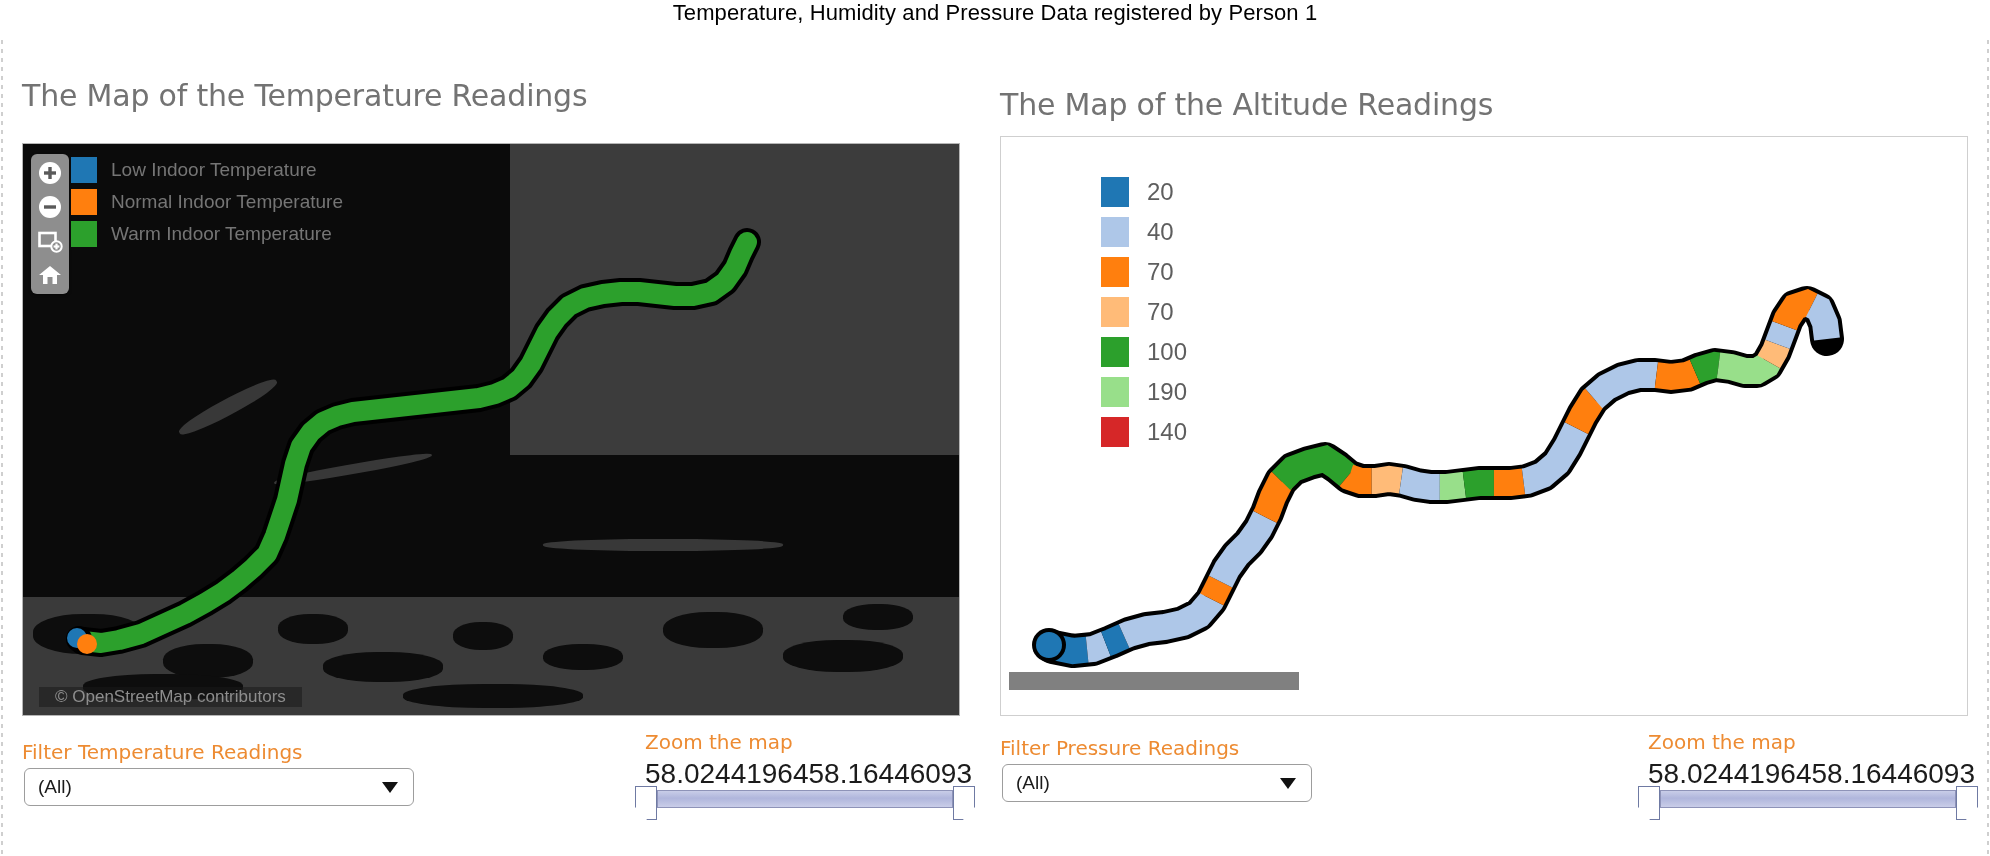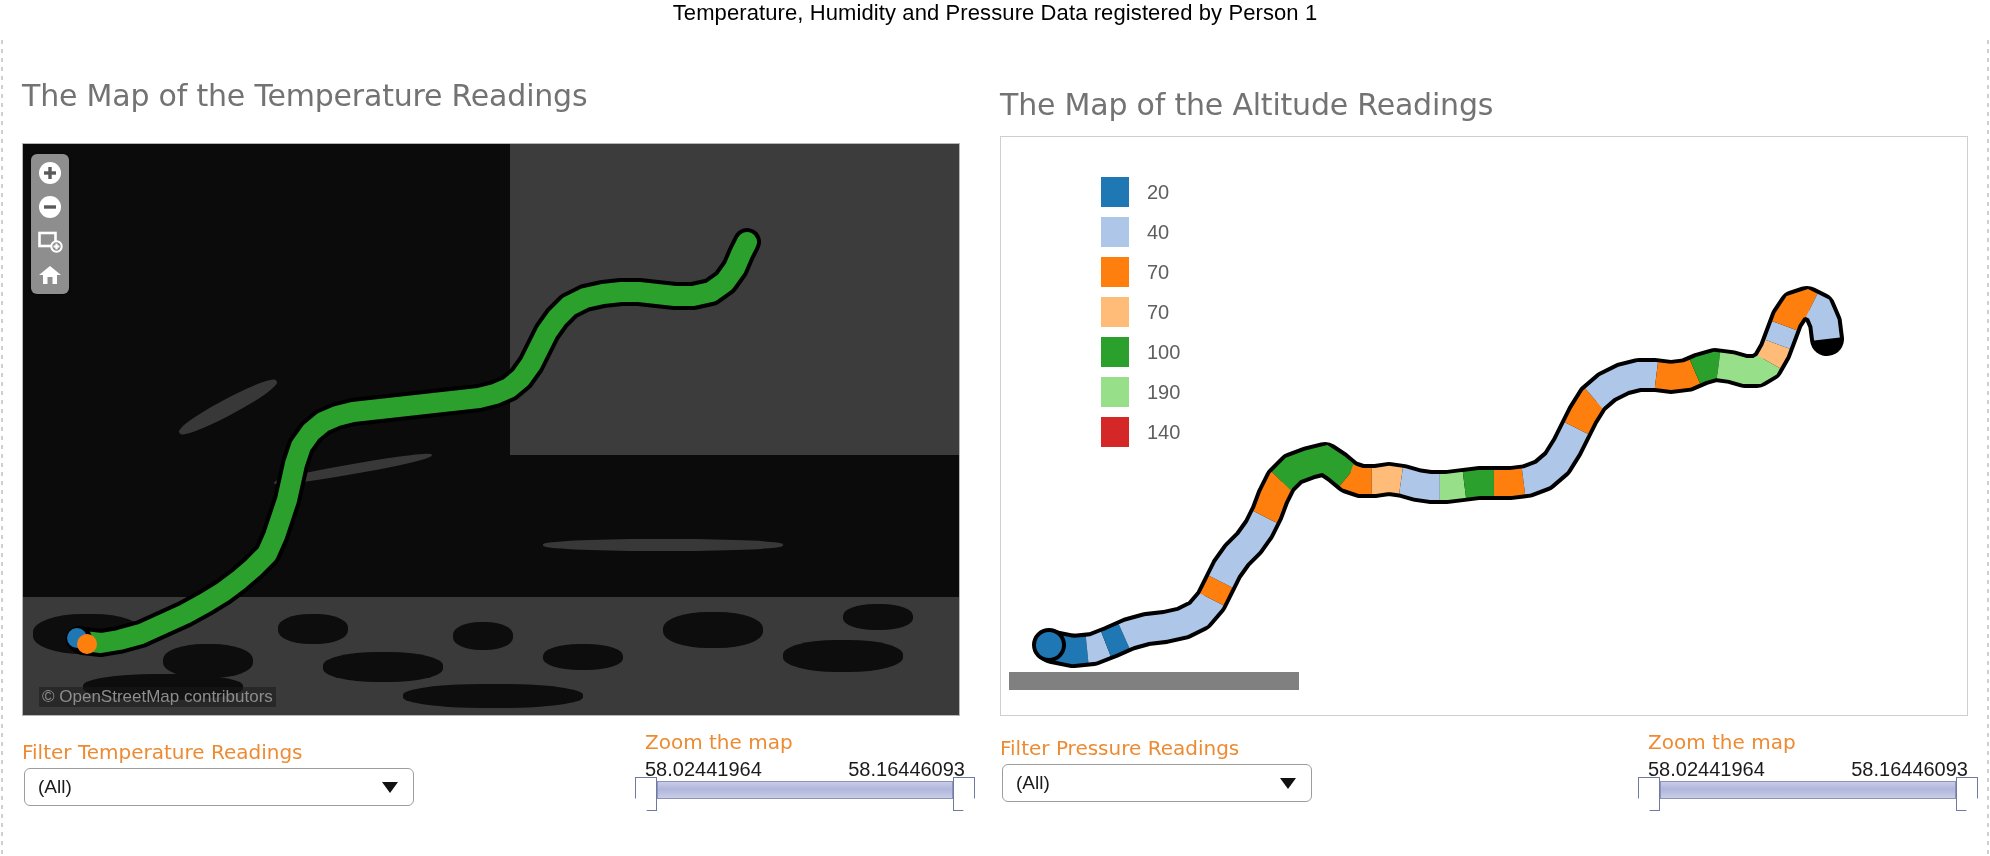--- a/index.html
+++ b/index.html
@@ -51,21 +51,21 @@
   .osm-lower-band {
     position:absolute; left:0; top:453px; width:938px; height:120px;
     background:#3a3a3a;
   }
   .blob { position:absolute; background:#383838; border-radius:45%; }
   .blob.dark { background:#0d0d0d; }
 
   .osm-credit {
     position: absolute; left: 16px; bottom: 8px;
     font-size: 17px; color: #8d8d8d;
-    background: rgba(25,25,25,.55); padding: 0 3px;
+    background: rgba(25,25,25,.55); padding: 0 16px;
     font-family: "Liberation Sans", sans-serif;
     white-space: nowrap;
   }
 
   
   #map-controls {
     position: absolute; left: 8px; top: 10px; width: 38px;
     background: #8e8e8e; border-radius: 6px;
     padding: 4px 0; display:flex; flex-direction:column; align-items:center; gap:4px;
     box-shadow: 0 1px 3px rgba(0,0,0,.5);
@@ -85,21 +85,21 @@
   #temp-route { position:absolute; left:0; top:0; width:938px; height:573px; }
 
   
   #right-map {
     position: absolute; left: 1000px; top: 136px; width: 968px; height: 580px;
     background: #ffffff; border: 1px solid #cfcfcf; overflow: hidden;
   }
   #alt-legend { position: absolute; left: 100px; top: 35px; }
   .alt-row { display:flex; align-items:center; height:40px; }
   .alt-swatch { width: 28px; height: 30px; margin-right: 18px; }
-  .alt-label { font-size: 20px; color: #5e5e5e; }
+  .alt-label { font-size: 24px; color: #5e5e5e; }
   #alt-route { position:absolute; left:0; top:0; width:968px; height:580px; }
   .right-credit-bar {
     position:absolute; left:8px; bottom:25px; width:290px; height:18px;
     background:#808080;
   }
 
   
   .ctrl-label {
     position: absolute;
     font-family: "DejaVu Sans", sans-serif;
@@ -115,21 +115,21 @@
   }
   .dd-arrow {
     width: 0; height: 0; margin-right: 15px;
     border-left: 8px solid transparent; border-right: 8px solid transparent;
     border-top: 11px solid #111;
   }
 
   .slider-wrap { position: absolute; }
   .slider-vals {
     position: relative; display:flex; justify-content: space-between;
-    font-size: 20px; color: #1b1b1b; white-space: nowrap; margin-bottom: 0;
+    font-size: 28px; color: #1b1b1b; white-space: nowrap; margin-bottom: 0;
   }
   .slider-track {
     position: relative; height: 18px;
     background: linear-gradient(to bottom,#c9cde8 0%, #b0b6dc 45%, #c9cde8 100%);
     border: 1px solid #8e93b8; margin: 0 12px;
   }
   .slider-handle {
     position: absolute; top: -5px; width: 22px; height: 34px;
     background: #ffffff; border: 1px solid #6f7aa3;
   }
@@ -201,20 +201,34 @@
         </svg>
       </div>
       <div class="mapbtn">
         <svg width="26" height="26" viewBox="0 0 26 26">
           <path d="M13 4 L24 13 L20 13 L20 22 L6 22 L6 13 L2 13 Z" fill="#fff"></path>
           <rect x="10.5" y="15" width="5" height="7" fill="#8e8e8e"></rect>
         </svg>
       </div>
     </div>
 
+    <div id="temp-legend">
+      <div class="lg-row">
+        <span class="lg-swatch" style="background:#1f77b4"></span>
+        <span class="lg-label">Low Indoor Temperature</span>
+      </div>
+      <div class="lg-row">
+        <span class="lg-swatch" style="background:#ff7f0e"></span>
+        <span class="lg-label">Normal Indoor Temperature</span>
+      </div>
+      <div class="lg-row">
+        <span class="lg-swatch" style="background:#2ca02c"></span>
+        <span class="lg-label">Warm Indoor Temperature</span>
+      </div>
+    </div>
 
     <div class="osm-credit">© OpenStreetMap contributors</div>
   </div>
 
   <div class="panel-title" style="left:1000px; top:74px;margin-top:13px;">The Map of the Altitude Readings</div>
 
   <div id="right-map">
 
     <svg id="alt-route" viewBox="0 0 968 580">
       <defs>

